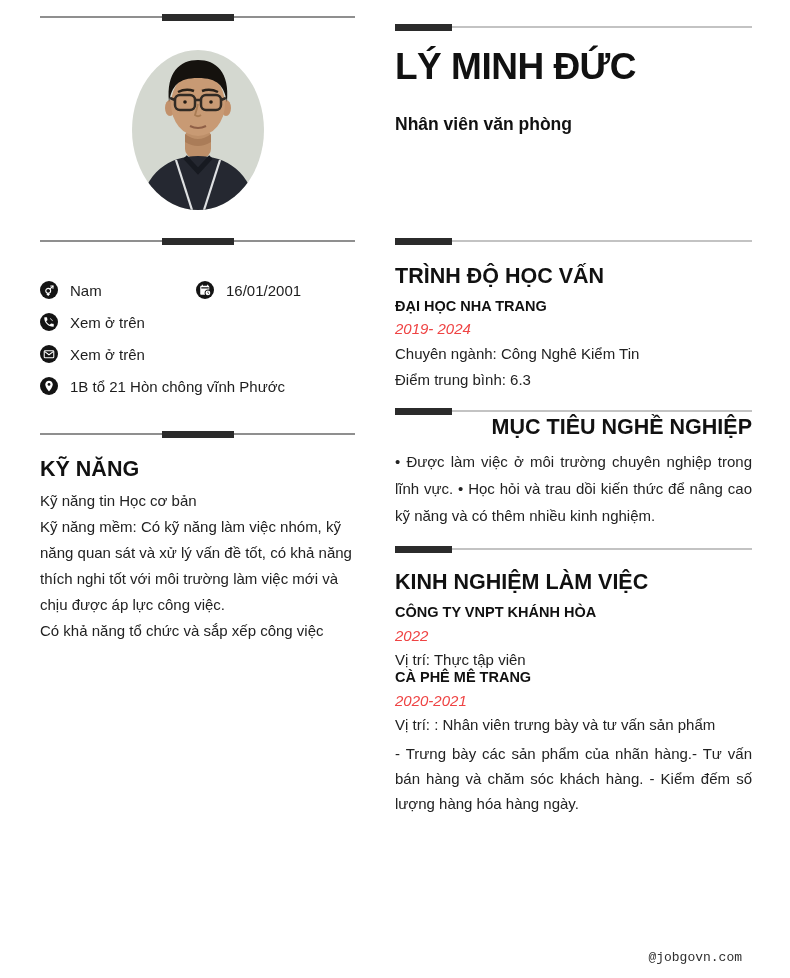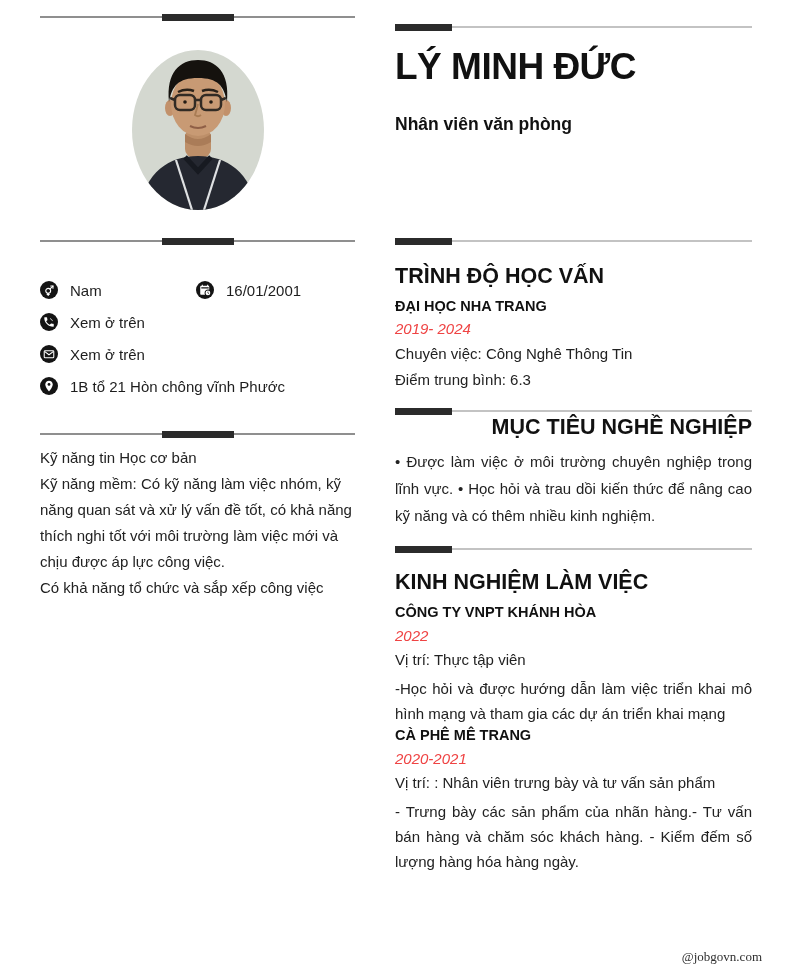--- a/index.html
+++ b/index.html
@@ -57,21 +57,21 @@
   .obj-heading{text-align:right;}
   .obj-text{margin-top:9px;}
   .div-r4{margin-top:17px;}
   .exp-heading{margin-top:17px;}
   .job1-company{margin-top:10px;}
   .job-period{margin-top:7px;}
   .job-position{margin-top:7px;line-height:17px;}
   .job-desc{margin-top:8px;}
   .job2-company{margin-top:1px;}
 
-  .watermark{position:absolute;right:28px;bottom:13px;font-family:Liberation Serif, serif;
+  .watermark{position:absolute;right:48px;bottom:13px;font-family:Liberation Mono, monospace;
              font-size:13px;color:#2e2e2e;}
 </style>
 </head>
 <body>
 
 <div class="page">
 
   <div class="left-col">
 
     <div class="divider center div-l1">
@@ -169,20 +169,21 @@
           </g>
         </svg>
         <span class="contact-label">1B tổ 21 Hòn chông vĩnh Phước</span>
       </div>
     </div>
 
     <div class="divider center div-l3">
         <span class="bar"></span>
       </div>
 
+    <h2 class="skills-heading">KỸ NĂNG</h2>
     <div class="skills">
       <p>Kỹ năng tin Học cơ bản</p>
       <p>Kỹ năng mềm: Có kỹ năng làm việc nhóm, kỹ năng quan sát và xử lý vấn đề tốt, có khả năng thích nghi tốt với môi trường làm việc mới và chịu được áp lực công việc.</p>
       <p>Có khả năng tổ chức và sắp xếp công việc</p>
     </div>
   </div>
 
   <div class="right-col">
 
     <div class="divider left-bar div-r1">
@@ -192,41 +193,40 @@
     <h1>LÝ MINH ĐỨC</h1>
     <div class="job-title">Nhân viên văn phòng</div>
 
     <div class="divider left-bar div-r2">
         <span class="bar"></span>
       </div>
 
     <h2 class="edu-heading">TRÌNH ĐỘ HỌC VẤN</h2>
     <h3 class="edu-school">ĐẠI HỌC NHA TRANG</h3>
     <p class="italic edu-period">2019- 2024</p>
-    <p class="edu-major">Chuyên việc: Công Nghê Thông Tin</p>
+    <p class="edu-major">Chuyên ngành: Công Nghê Kiểm Tin</p>
     <p class="edu-gpa">Điểm trung bình: 6.3</p>
 
     <div class="divider left-bar div-r3">
         <span class="bar"></span>
       </div>
 
     <h2 class="obj-heading">MỤC TIÊU NGHỀ NGHIỆP</h2>
     <p class="just obj-text">• Được làm việc ở môi trường chuyên nghiệp trong lĩnh vực. • Học hỏi và trau dồi kiến thức để nâng cao kỹ năng và có thêm nhiều kinh nghiệm.</p>
 
     <div class="divider left-bar div-r4">
         <span class="bar"></span>
       </div>
 
     <h2 class="exp-heading">KINH NGHIỆM LÀM VIỆC</h2>
 
     <div>
       <h3 class="job1-company">CÔNG TY VNPT KHÁNH HÒA</h3>
       <p class="italic job-period">2022</p>
       <p class="job-position">Vị trí: Thực tập viên</p>
-      <p class="desc job-desc">-Học hỏi và được hướng dẫn làm việc triển khai mô hình mạng và tham gia các dự án triển khai mạng</p>
     </div>
 
     <div>
       <h3 class="job2-company">CÀ PHÊ MÊ TRANG</h3>
       <p class="italic job-period">2020-2021</p>
       <p class="job-position">Vị trí: : Nhân viên trưng bày và tư vấn sản phẩm</p>
       <p class="desc job-desc">- Trưng bày các sản phẩm của nhãn hàng.- Tư vấn bán hàng và chăm sóc khách hàng. - Kiểm đếm số lượng hàng hóa hàng ngày.</p>
     </div>
   </div>
 

